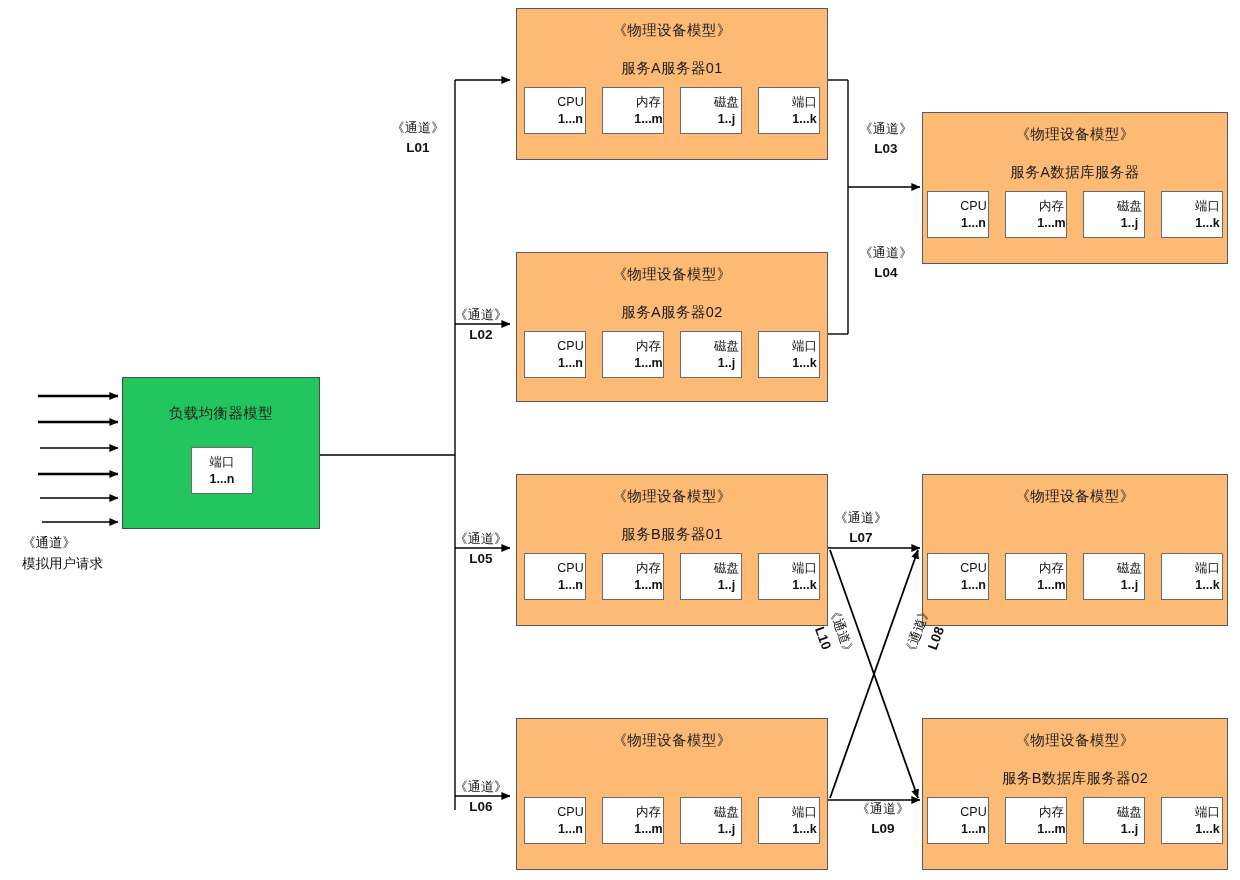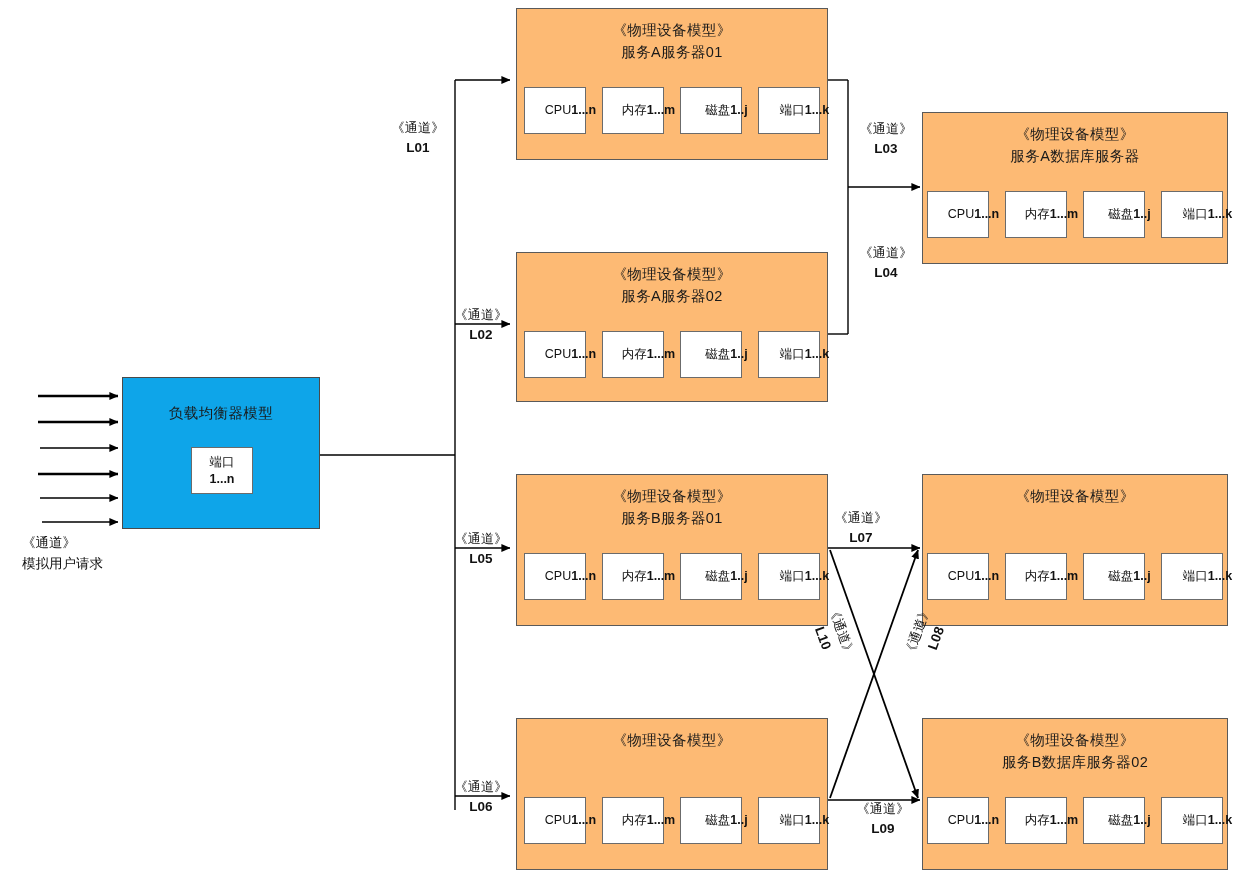--- a/index.html
+++ b/index.html
@@ -37,76 +37,77 @@
     font-size: 14.5px;
     line-height: 1.55;
     letter-spacing: 0.4px;
     white-space: nowrap;
   }
   .device-title .stereo {
     display: block;
   }
   .device-title .name {
     display: block;
+    margin-top: 16px;
   }
   .parts-row {
     position: absolute;
     display: flex;
     gap: 16px;
     left: 0;
     right: 0;
     justify-content: center;
   }
   .part-box {
-    width: 62px;
-    height: 47px;
-    border: 1.2px solid #6b6b6b;
-    background: #ffffff;
-    box-sizing: border-box;
-    display: flex;
-    flex-direction: row;
-    align-items: center;
-    justify-content: center;
-    font-size: 12.5px;
-    color: #111111;
-    line-height: 1.35;
-    padding-left: 31px;
-  }
-  .part-box .p-name { white-space: nowrap; }
-  .part-box .p-range { white-space: nowrap; font-weight: 600; }
-
-  .lb-box {
-    position: absolute;
-    border: 1.5px solid #4a4a4a;
-    background: #0ea5e9;
-    box-sizing: border-box;
-  }
-  .lb-title {
-    position: absolute;
-    left: 0; right: 0;
-    text-align: center;
-    font-size: 14.5px;
-    color: #1a1a1a;
-    letter-spacing: 0.4px;
-    white-space: nowrap;
-  }
-  .lb-port {
-    position: absolute;
     width: 62px;
     height: 47px;
     border: 1.2px solid #6b6b6b;
     background: #ffffff;
     box-sizing: border-box;
     display: flex;
     flex-direction: column;
     align-items: center;
     justify-content: center;
     font-size: 12.5px;
     color: #111111;
     line-height: 1.35;
+    padding-left: 31px;
+  }
+  .part-box .p-name { white-space: nowrap; }
+  .part-box .p-range { white-space: nowrap; font-weight: 600; }
+
+  .lb-box {
+    position: absolute;
+    border: 1.5px solid #4a4a4a;
+    background: #22c55e;
+    box-sizing: border-box;
+  }
+  .lb-title {
+    position: absolute;
+    left: 0; right: 0;
+    text-align: center;
+    font-size: 14.5px;
+    color: #1a1a1a;
+    letter-spacing: 0.4px;
+    white-space: nowrap;
+  }
+  .lb-port {
+    position: absolute;
+    width: 62px;
+    height: 47px;
+    border: 1.2px solid #6b6b6b;
+    background: #ffffff;
+    box-sizing: border-box;
+    display: flex;
+    flex-direction: column;
+    align-items: center;
+    justify-content: center;
+    font-size: 12.5px;
+    color: #111111;
+    line-height: 1.35;
   }
   .lb-port .p-range { font-weight: 600; }
 
   .chan-label {
     position: absolute;
     text-align: center;
     font-size: 13px;
     color: #111111;
     line-height: 1.5;
     white-space: nowrap;

